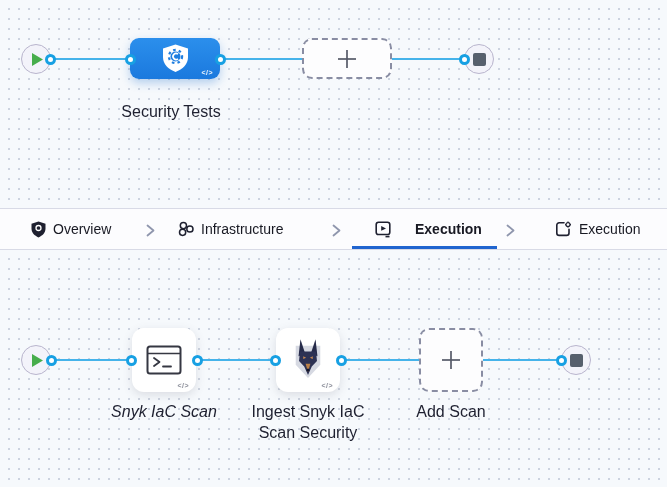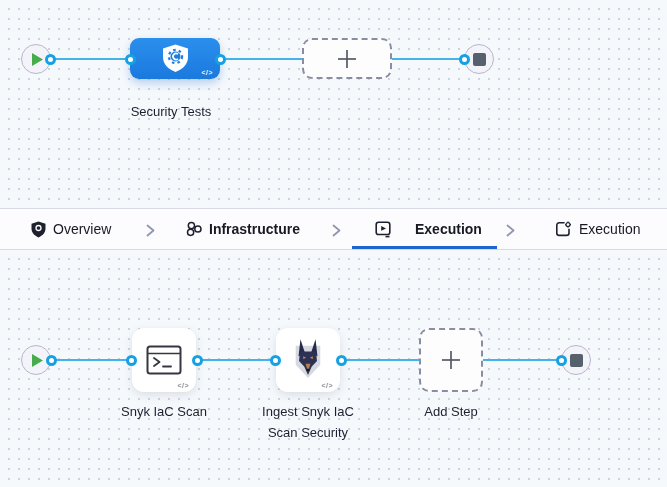--- a/index.html
+++ b/index.html
@@ -42,21 +42,21 @@
     background: #fff; box-shadow: 0 3px 10px rgba(96,97,112,.18);
     display: flex; align-items: center; justify-content: center;
   }
   .code-badge {
     position: absolute; right: 7px; bottom: 3px;
     font-size: 7px; font-weight: bold; letter-spacing: .5px;
   }
   .code-badge.on-blue { color: rgba(255,255,255,.92); }
   .code-badge.on-white { color: #8b8e99; }
   .node-label {
-    position: absolute; text-align: center; font-size: 13px;
+    position: absolute; text-align: center; font-size: 16px;
     font-weight: 500; color: #1e2030; line-height: 21px;
   }
 
   
   .tabbar {
     position: absolute; left: 0; top: 208px; width: 667px; height: 42px;
     background: #fcfcfe; border-top: 1px solid #d8dae6; border-bottom: 1px solid #d8dae6; padding-left: 36px;
   }
   .tab {
     position: absolute; top: 0; height: 100%;
@@ -122,21 +122,21 @@
         <path d="M7.5 0.5 L14.5 2.8 V7.6 c0 4.4-3 7-7 8.9 C3.5 14.6 0.5 12 0.5 7.6 V2.8 Z" fill="#1e2030"></path>
         <circle cx="7.5" cy="7" r="2.5" fill="none" stroke="#ffffff" stroke-width="1.3"></circle>
       </svg>
       <span>Overview</span>
     </div>
 
     <svg class="tab-chevron" style="left:144px;" width="12" height="13" viewBox="0 0 12 13">
       <polyline points="3.5,1.5 9.5,6.5 3.5,11.5" fill="none" stroke="#8f96ad" stroke-width="1.8" stroke-linecap="round" stroke-linejoin="round"></polyline>
     </svg>
 
-    <div class="tab" style="left:186px;font-weight:bold;">
+    <div class="tab" style="left:178px;">
       <svg width="16" height="16" viewBox="0 0 16 16">
         <circle cx="5.4" cy="4.6" r="3.1" fill="none" stroke="#1e2030" stroke-width="1.5"></circle>
         <circle cx="4.6" cy="11.3" r="3.1" fill="none" stroke="#1e2030" stroke-width="1.5"></circle>
         <circle cx="11.9" cy="8" r="3.1" fill="none" stroke="#1e2030" stroke-width="1.5"></circle>
       </svg>
       <span>Infrastructure</span>
     </div>
 
     <svg class="tab-chevron" style="left:330px;" width="12" height="13" viewBox="0 0 12 13">
       <polyline points="3.5,1.5 9.5,6.5 3.5,11.5" fill="none" stroke="#8f96ad" stroke-width="1.8" stroke-linecap="round" stroke-linejoin="round"></polyline>
@@ -217,17 +217,17 @@
     </svg>
   </div>
 
   <div class="terminal-node" style="left:561px; top:345px;">
     <svg width="13" height="13" viewBox="0 0 13 13">
       <rect x="0" y="0" width="13" height="13" rx="2" fill="#57606d"></rect>
     </svg>
   </div>
   <div class="port" style="left:555.5px; top:354.5px;"></div>
 
-  <div class="node-label" style="left:89px; top:401px; width:150px;">Snyk IaC Scan</div>
+  <div class="node-label" style="left:89px; top:401px; width:150px;font-style:italic;">Snyk IaC Scan</div>
   <div class="node-label" style="left:248px; top:401px; width:120px;">Ingest Snyk IaC Scan Security</div>
-  <div class="node-label" style="left:376px; top:401px; width:150px;">Add Step</div>
+  <div class="node-label" style="left:376px; top:401px; width:150px;">Add Scan</div>
 
 </div>
 
 </body></html>

